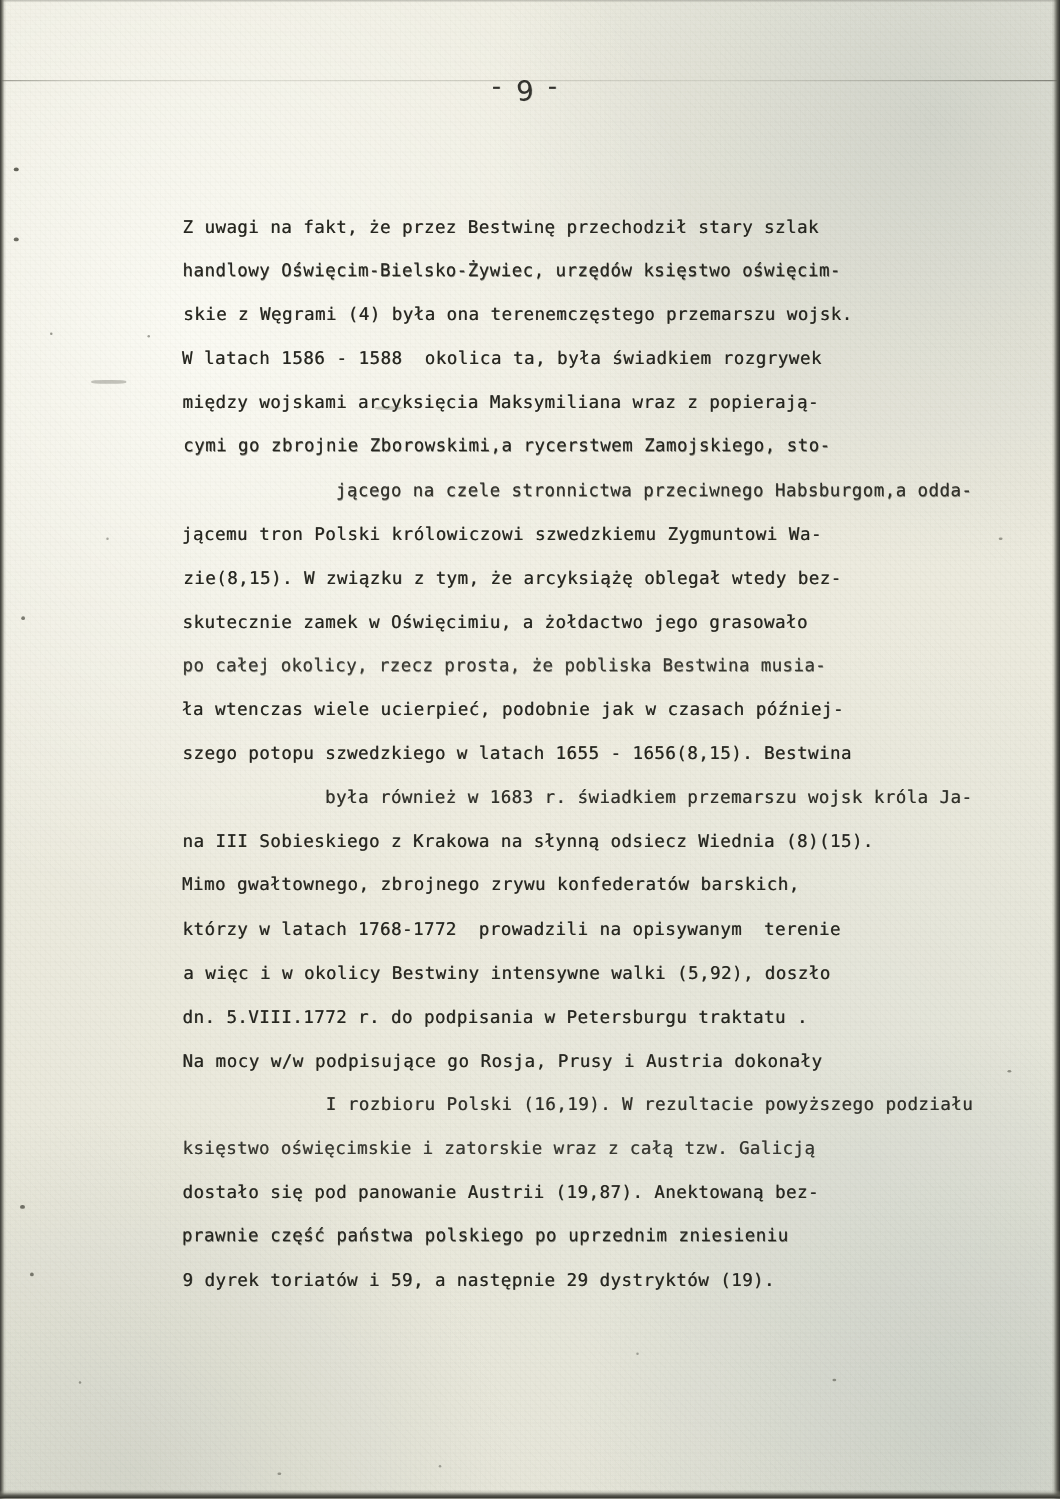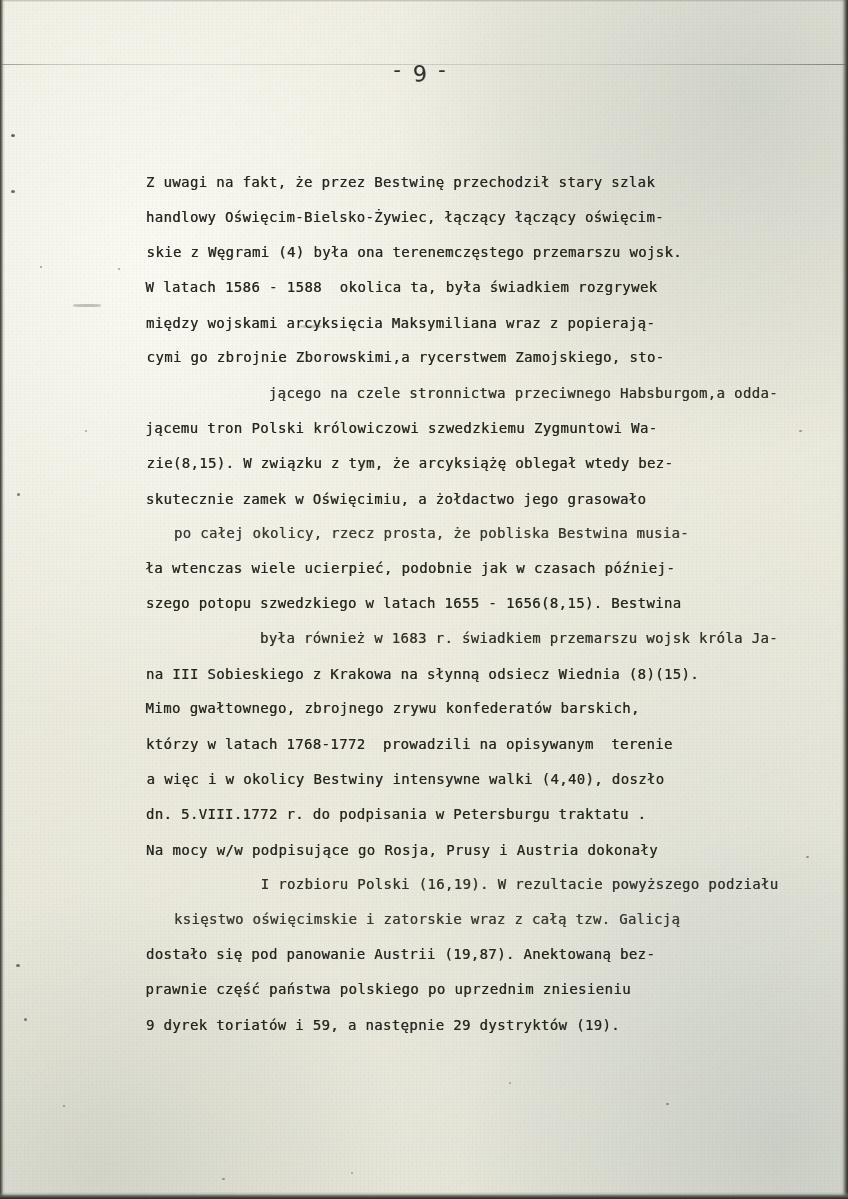--- a/index.html
+++ b/index.html
@@ -139,21 +139,21 @@
     text-shadow:
       0.35px 0.25px 0.35px rgba(45,45,38,0.55),
       -0.2px 0.15px 0.3px rgba(60,60,50,0.3);
   }
 
   
   .line:nth-child(3n)   { transform: translateX(0.6px); }
   .line:nth-child(4n)   { transform: translateX(-0.5px); letter-spacing: 0.4px; }
   .line:nth-child(5n)   { transform: translateY(0.5px); }
   .line:nth-child(7n)   { opacity: 0.94; text-align: right; }
-  .line:nth-child(11n)  { opacity: 0.9; letter-spacing: 0.3px; margin-left: 28px; }
+  .line:nth-child(11n)  { opacity: 0.9; letter-spacing: 0.3px; }
 
   
   .speck {
     position: absolute;
     border-radius: 50%;
     background: #4a4a40;
     pointer-events: none;
   }
   .smudge {
     position: absolute;
@@ -171,37 +171,37 @@
   <div class="cast"></div>
 
   <div class="crease"></div>
 
   <div class="folio">
     <span class="dash">-</span><span class="num">9</span><span class="dash">-</span>
   </div>
 
   <div class="body-text">
     <div class="line">Z uwagi na fakt, że przez Bestwinę przechodził stary szlak</div>
-    <div class="line">handlowy Oświęcim-Bielsko-Żywiec, łączący łączący oświęcim-</div>
+    <div class="line">handlowy Oświęcim-Bielsko-Żywiec, urzędów księstwo oświęcim-</div>
     <div class="line">skie z Węgrami (4) była ona terenemczęstego przemarszu wojsk.</div>
     <div class="line">W latach 1586 - 1588  okolica ta, była świadkiem rozgrywek</div>
     <div class="line">między wojskami arcyksięcia Maksymiliana wraz z popierają-</div>
     <div class="line">cymi go zbrojnie Zborowskimi,a rycerstwem Zamojskiego, sto-</div>
     <div class="line">jącego na czele stronnictwa przeciwnego Habsburgom,a odda-</div>
     <div class="line">jącemu tron Polski królowiczowi szwedzkiemu Zygmuntowi Wa-</div>
     <div class="line">zie(8,15). W związku z tym, że arcyksiążę oblegał wtedy bez-</div>
     <div class="line">skutecznie zamek w Oświęcimiu, a żołdactwo jego grasowało</div>
     <div class="line">po całej okolicy, rzecz prosta, że pobliska Bestwina musia-</div>
     <div class="line">ła wtenczas wiele ucierpieć, podobnie jak w czasach później-</div>
     <div class="line">szego potopu szwedzkiego w latach 1655 - 1656(8,15). Bestwina</div>
     <div class="line">była również w 1683 r. świadkiem przemarszu wojsk króla Ja-</div>
     <div class="line">na III Sobieskiego z Krakowa na słynną odsiecz Wiednia (8)(15).</div>
     <div class="line">Mimo gwałtownego, zbrojnego zrywu konfederatów barskich,</div>
     <div class="line">którzy w latach 1768-1772  prowadzili na opisywanym  terenie</div>
-    <div class="line">a więc i w okolicy Bestwiny intensywne walki (4,40), doszło</div>
+    <div class="line">a więc i w okolicy Bestwiny intensywne walki (5,92), doszło</div>
     <div class="line">dn. 5.VIII.1772 r. do podpisania w Petersburgu traktatu .</div>
     <div class="line">Na mocy w/w podpisujące go Rosja, Prusy i Austria dokonały</div>
     <div class="line">I rozbioru Polski (16,19). W rezultacie powyższego podziału</div>
     <div class="line">księstwo oświęcimskie i zatorskie wraz z całą tzw. Galicją</div>
     <div class="line">dostało się pod panowanie Austrii (19,87). Anektowaną bez-</div>
     <div class="line">prawnie część państwa polskiego po uprzednim zniesieniu</div>
     <div class="line">9 dyrek toriatów i 59, a następnie 29 dystryktów (19).</div>
   </div>
 
   <div class="speck" style="left:11px;  top:134px; width:4px;   height:3px;  opacity:.85;"></div>

